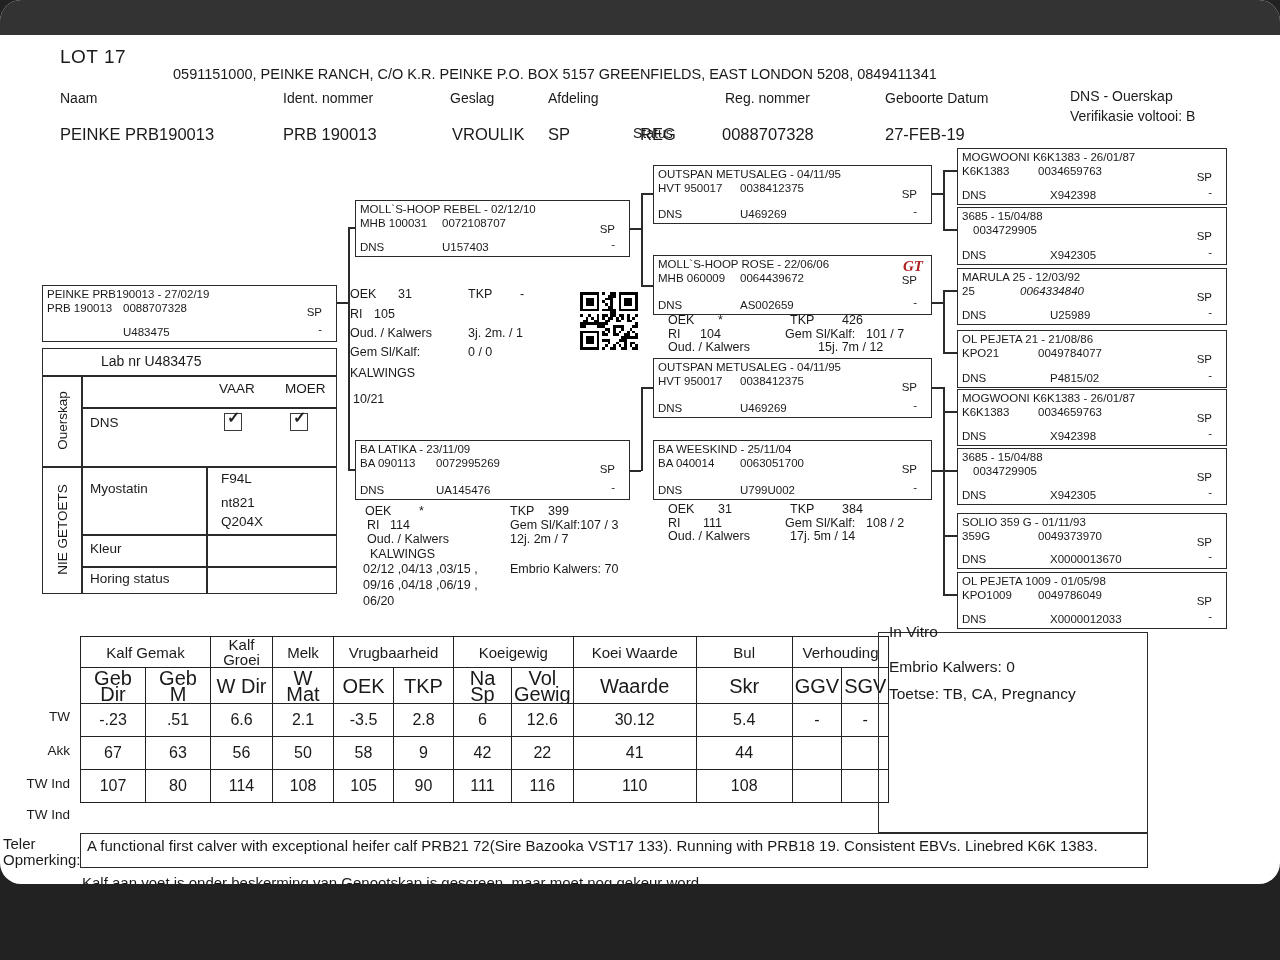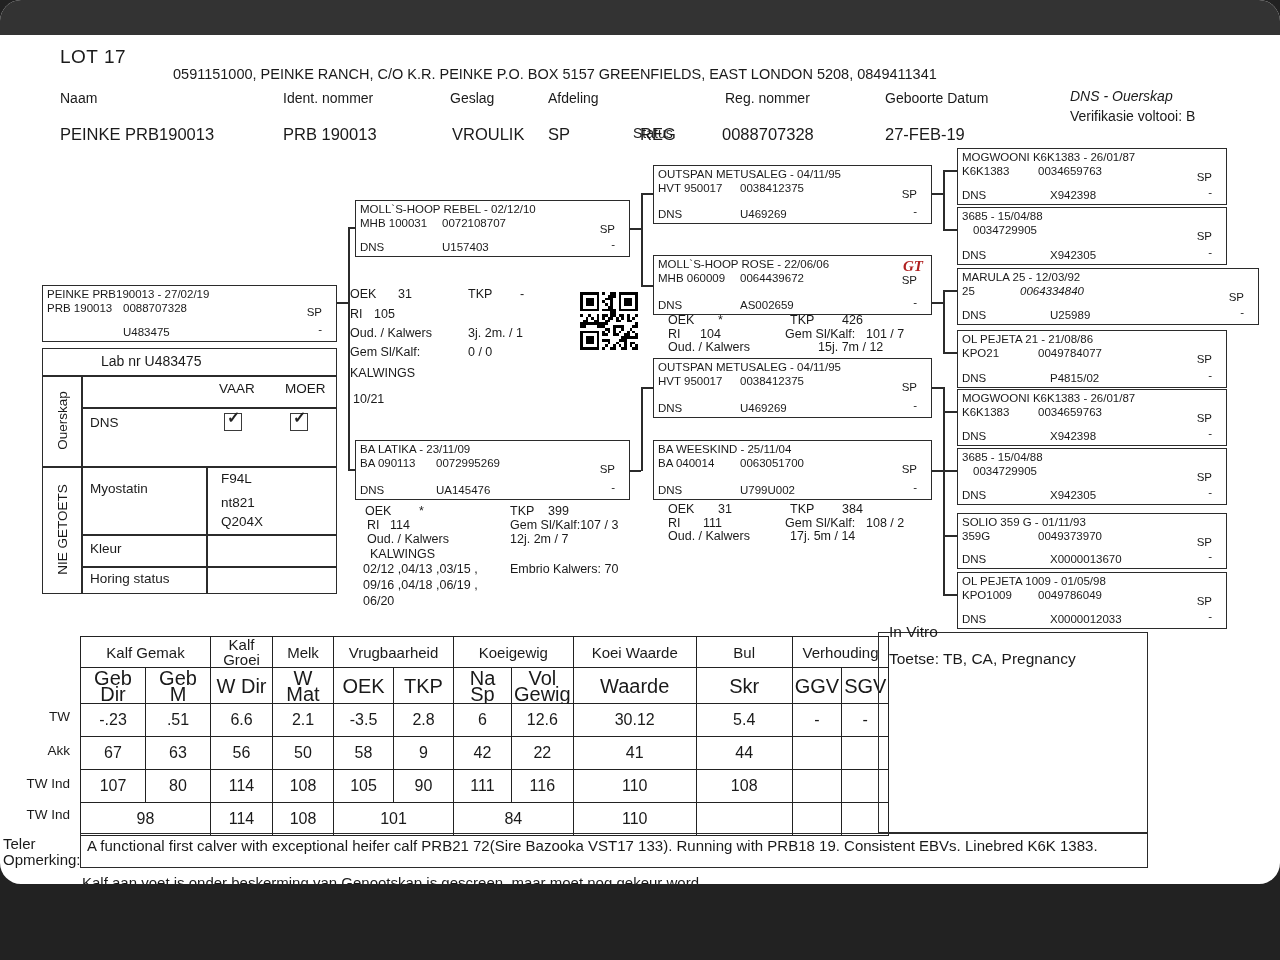--- a/index.html
+++ b/index.html
@@ -64,21 +64,21 @@
   <div class="abs lot" style="left:60px;top:46px;">LOT 17</div>
   <div class="abs addr" style="left:173px;top:66px;">0591151000, PEINKE RANCH, C/O K.R. PEINKE P.O. BOX 5157 GREENFIELDS, EAST LONDON 5208, 0849411341</div>
 
   <div class="abs hlab" style="left:60px;top:90px;">Naam</div>
   <div class="abs hlab" style="left:283px;top:90px;">Ident. nommer</div>
   <div class="abs hlab" style="left:450px;top:90px;">Geslag</div>
   <div class="abs hlab" style="left:548px;top:90px;">Afdeling</div>
   <div class="abs hlab" style="left:633px;top:90px;margin-top:35px;">Status</div>
   <div class="abs hlab" style="left:725px;top:90px;">Reg. nommer</div>
   <div class="abs hlab" style="left:885px;top:90px;">Geboorte Datum</div>
-  <div class="abs hlab" style="left:1070px;top:88px;font-style:italic;">DNS - Ouerskap</div>
+  <div class="abs hlab" style="left:1070px;top:88px;">DNS - Ouerskap</div>
   <div class="abs hlab" style="left:1070px;top:108px;">Verifikasie voltooi:  B</div>
 
   <div class="abs hval" style="left:60px;top:125px;">PEINKE PRB190013</div>
   <div class="abs hval" style="left:283px;top:125px;">PRB 190013</div>
   <div class="abs hval" style="left:452px;top:125px;">VROULIK</div>
   <div class="abs hval" style="left:548px;top:125px;">SP</div>
   <div class="abs hval" style="left:640px;top:125px;">REG</div>
   <div class="abs hval" style="left:722px;top:125px;">0088707328</div>
   <div class="abs hval" style="left:885px;top:125px;">27-FEB-19</div>
 
@@ -377,21 +377,21 @@
     <span class="dash">-</span>
   </div>
   <div class="box" style="left:957px;top:207px;width:268px;height:56px;">
     <span class="t">3685 - 15/04/88</span>
     <span class="reg" style="left:15px;">0034729905</span>
     <span class="sp">SP</span>
     <span class="dnsl">DNS</span>
     <span class="dnsv" style="left:92px;">X942305</span>
     <span class="dash">-</span>
   </div>
-  <div class="box" style="left:957px;top:268px;width:268px;height:55px;padding-left:32px;">
+  <div class="box" style="left:957px;top:268px;width:268px;height:55px;">
     <span class="t">MARULA 25 - 12/03/92</span>
     <span class="id">25</span>
     <span class="reg" style="left:62px;font-style:italic;">0064334840</span>
     <span class="sp">SP</span>
     <span class="dnsl">DNS</span>
     <span class="dnsv" style="left:92px;margin-top:29px;">U25989</span>
     <span class="dash">-</span>
   </div>
   <div class="box" style="left:957px;top:330px;width:268px;height:56px;">
     <span class="t">OL PEJETA 21 - 21/08/86</span>
@@ -550,36 +550,26 @@
       <td>108</td>
       <td>105</td>
       <td>90</td>
       <td>111</td>
       <td>116</td>
       <td>110</td>
       <td>108</td>
       <td></td>
       <td></td>
     </tr>
-    <tr class="vr">
-      <td colspan="2">98</td>
-      <td>114</td>
-      <td>108</td>
-      <td colspan="2">101</td>
-      <td colspan="2">84</td>
-      <td>110</td>
-      <td></td>
-      <td></td>
-      <td></td>
-    </tr>
   </tbody>
     </table>
 
   <div id="info">
     <div class="invitro">In Vitro</div>
+    <div class="embrio">Embrio Kalwers:   0</div>
     <div class="toetse">Toetse: TB, CA, Pregnancy</div>
   </div>
 
   <div class="abs small" style="left:3px;top:835px;">Teler</div>
   <div class="abs small" style="left:3px;top:851px;">Opmerking:</div>
   <div id="teler-box">
     <div class="abs small" style="left:6px;top:3px;">A functional first calver with exceptional heifer calf PRB21 72(Sire Bazooka VST17 133). Running with PRB18 19. Consistent EBVs. Linebred K6K 1383.</div>
   </div>
 
   <div class="abs small" style="left:82px;top:874px;">Kalf aan voet  is onder beskerming van Genootskap,is gescreen, maar moet nog gekeur word.</div>

